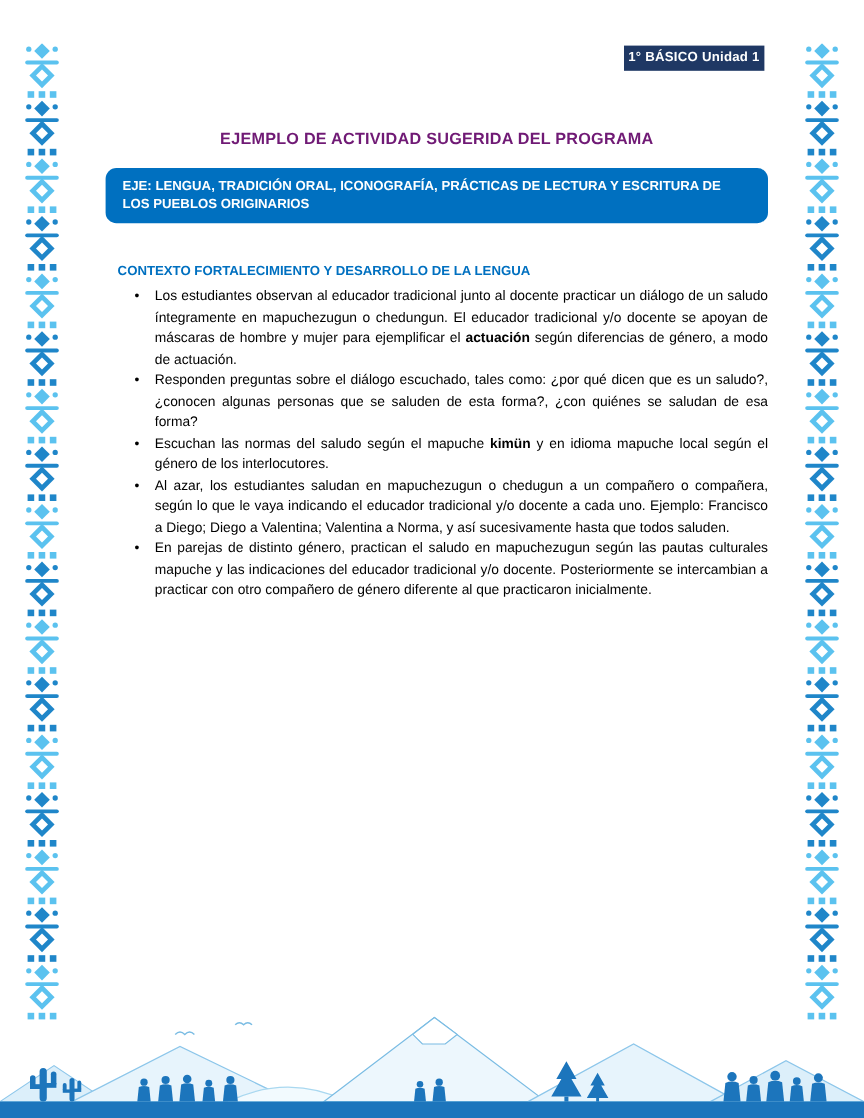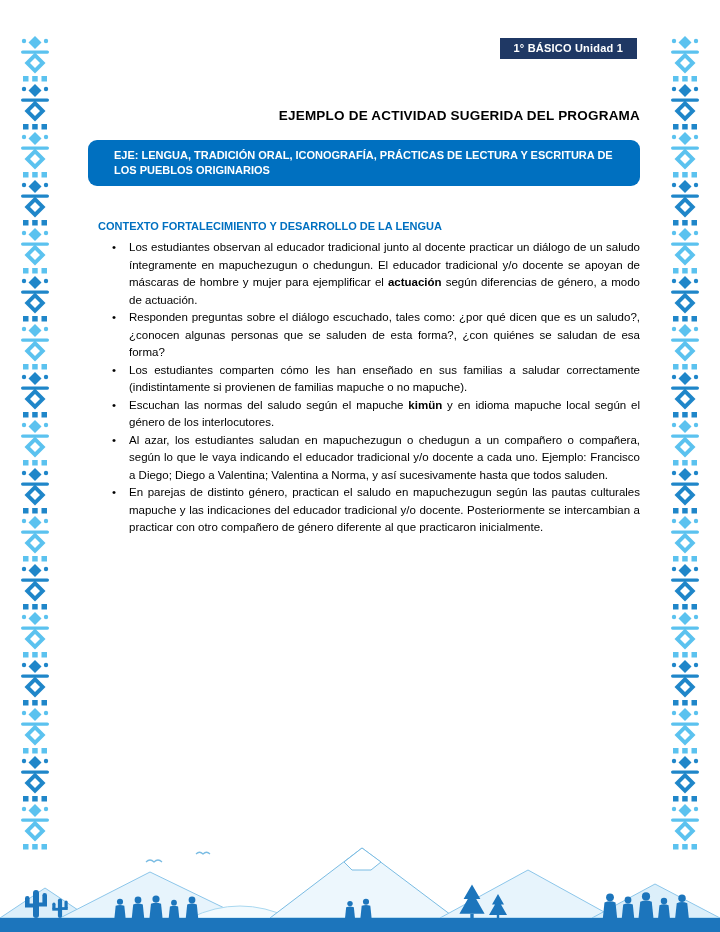--- a/index.html
+++ b/index.html
@@ -12,43 +12,43 @@
     color:#000;
   }
   .page { position:absolute; inset:0; }
 
   
   .badge {
     position:absolute; top:38px; right:83px;
     background:#1F3864; color:#fff;
     font-size:11px; font-weight:bold;
     height:21px; line-height:21px;
-    padding:0 14px;
+    padding:0 4px;
     letter-spacing:.2px;
   }
 
   
   .border-left  { position:absolute; top:36px; left:18px; }
   .border-right { position:absolute; top:36px; left:668px; }
 
   
   .content { position:absolute; left:88px; top:0; width:552px; }
 
   .page-title {
     margin:108px 0 0 0;
     font-size:13.5px; font-weight:bold;
-    color:#000000; text-align:right;
+    color:#701a75; text-align:center;
     letter-spacing:.2px;
   }
 
   .eje-banner {
     margin-top:17px;
     background:#0070C0; color:#fff;
     border-radius:9px;
-    padding:8px 26px;
+    padding:8px 14px;
     font-size:11px; font-weight:bold; line-height:15px;
   }
 
   .context-heading {
     margin:34px 0 0 10px;
     color:#0070C0; font-size:11px; font-weight:bold;
   }
 
   .activity-line { margin:17px 0 0 14px; font-size:11px; }
   .activity-line strong { font-weight:bold; }
@@ -151,21 +151,20 @@
 
     <div class="eje-banner">EJE: LENGUA, TRADICIÓN ORAL, ICONOGRAFÍA, PRÁCTICAS DE LECTURA Y ESCRITURA DE LOS PUEBLOS ORIGINARIOS</div>
 
     <div class="context-heading">CONTEXTO FORTALECIMIENTO Y DESARROLLO DE LA LENGUA</div>
 
 
 
     <ul class="examples">
       <li><span>Los estudiantes observan al educador tradicional junto al docente practicar un diálogo de un saludo íntegramente en mapuchezugun o chedungun. El educador tradicional y/o docente se apoyan de máscaras de hombre y mujer para ejemplificar el </span><strong>actuación</strong><span> según diferencias de género, a modo de actuación.</span></li>
       <li><span>Responden preguntas sobre el diálogo escuchado, tales como: ¿por qué dicen que es un saludo?, ¿conocen algunas personas que se saluden de esta forma?, ¿con quiénes se saludan de esa forma?</span><strong></strong><span></span></li>
-      <li><span>Los estudiantes comparten cómo les han enseñado en sus familias a saludar correctamente (indistintamente si provienen de familias mapuche o no mapuche).</span><strong></strong><span></span></li>
       <li><span>Escuchan las normas del saludo según el mapuche </span><strong>kimün</strong><span> y en idioma mapuche local según el género de los interlocutores.</span></li>
       <li><span>Al azar, los estudiantes saludan en mapuchezugun o chedugun a un compañero o compañera, según lo que le vaya indicando el educador tradicional y/o docente a cada uno. Ejemplo: Francisco a Diego; Diego a Valentina; Valentina a Norma, y así sucesivamente hasta que todos saluden.</span><strong></strong><span></span></li>
       <li><span>En parejas de distinto género, practican el saludo en mapuchezugun según las pautas culturales mapuche y las indicaciones del educador tradicional y/o docente. Posteriormente se intercambian a practicar con otro compañero de género diferente al que practicaron inicialmente.</span><strong></strong><span></span></li>
     </ul>
   </div>
 
   <svg class="footer-illustration" viewBox="0 0 720 100">
 
     <g>
       <path d="M0 86 L45 56 L90 86 Z" fill="#DCEFFA" stroke="#8CC6EA" stroke-width="1"></path>

